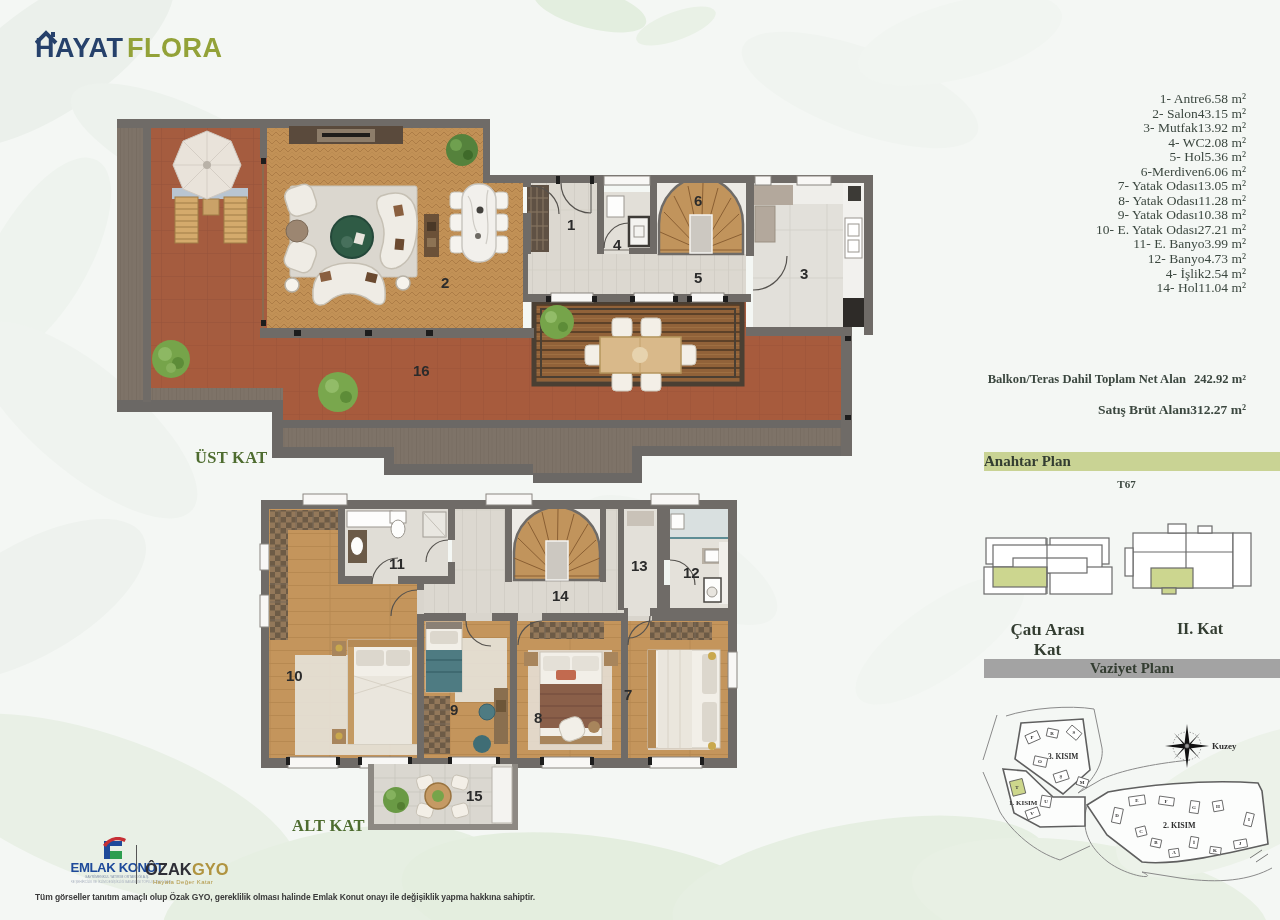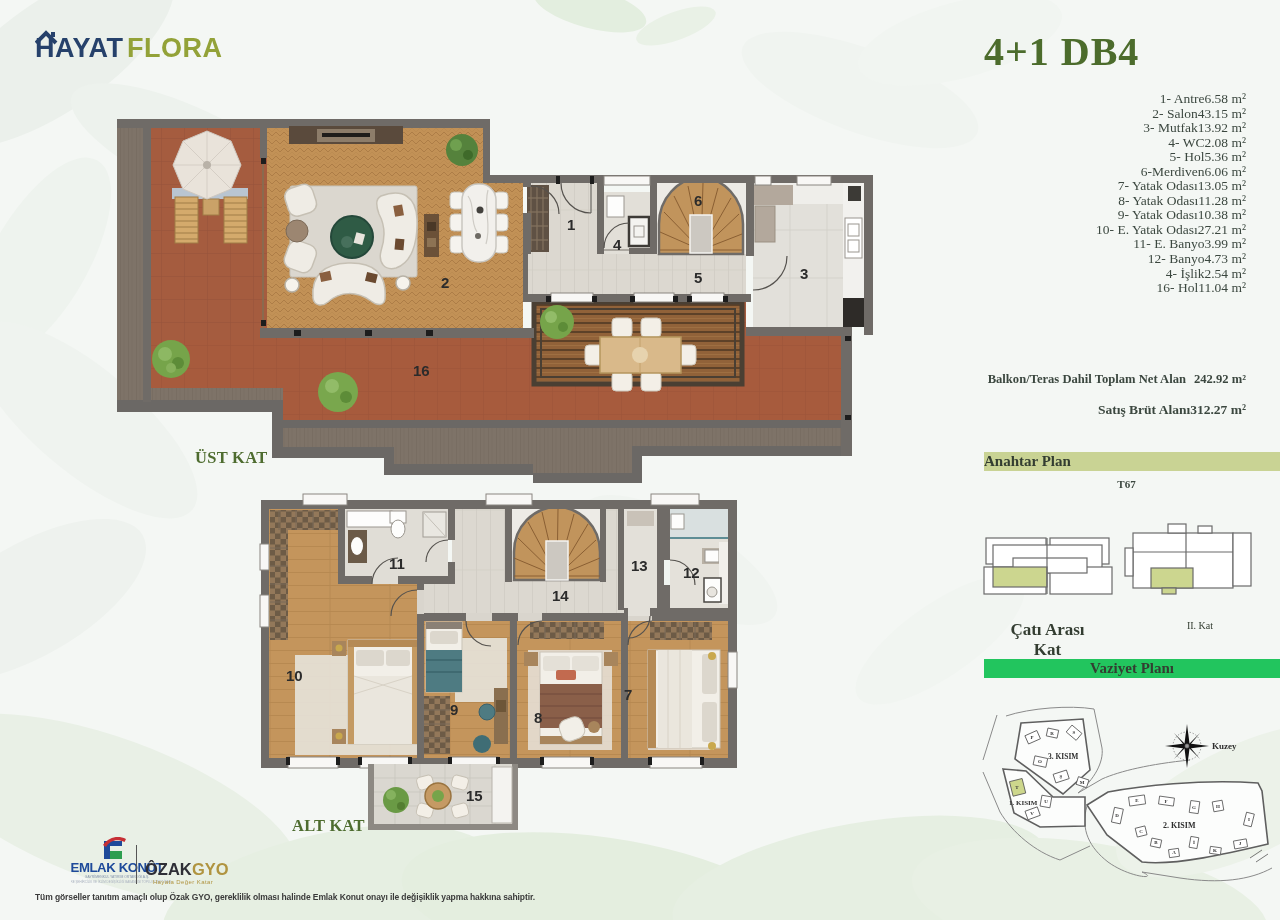--- a/index.html
+++ b/index.html
@@ -38,21 +38,20 @@
 
 <div class="abs" style="left:35px;top:30px;height:34px;">
   <svg width="230" height="36" viewBox="0 0 230 36">
     <text x="0" y="27" font-family="Liberation Sans,sans-serif" font-size="27" font-weight="bold" letter-spacing="0.5" fill="#26416b">HAYAT</text>
     <text x="92" y="27" font-family="Liberation Sans,sans-serif" font-size="27" font-weight="bold" letter-spacing="0.5" fill="#93a238">FLORA</text>
     <path d="M1 13 L11 3 L21 13" fill="none" stroke="#26416b" stroke-width="4"></path>
     <rect x="16" y="2" width="4" height="5" fill="#26416b"></rect>
   </svg>
 </div>
 
-<div class="abs serif" style="left:984px;top:28px;font-size:40px;font-weight:bold;color:#4c6c2c;letter-spacing:1px;">4+1 DB4</div>
 
 <div class="abs serif" style="left:984px;top:92px;width:262px;font-size:13.5px;color:#3b473f;line-height:14.55px;">
   <div class="row">
         <span>1- Antre</span>
         <span>6.58 m²</span>
       </div>
   <div class="row">
         <span>2- Salon</span>
         <span>43.15 m²</span>
       </div>
@@ -94,21 +93,21 @@
       </div>
   <div class="row">
         <span>12- Banyo</span>
         <span>4.73 m²</span>
       </div>
   <div class="row">
         <span>4- İşlik</span>
         <span>2.54 m²</span>
       </div>
   <div class="row">
-        <span>16- Hol</span>
+        <span>14- Hol</span>
         <span>11.04 m²</span>
       </div>
 </div>
 
 
 <div class="abs serif row" style="left:984px;top:372px;width:262px;font-size:12.6px;color:#3b473f;font-weight:bold;white-space:nowrap;">
       <span>Balkon/Teras Dahil Toplam  Net Alan</span>
       <span style="margin-left:8px">242.92 m²</span>
     </div>
 
@@ -116,23 +115,23 @@
       <span>Satış Brüt Alanı</span>
       <span>312.27 m²</span>
     </div>
 
 <div class="abs serif" style="left:984px;top:452px;width:296px;height:19px;background:#c9d394;font-size:15px;font-weight:bold;color:#333d31;line-height:19px;">Anahtar Plan</div>
 
 <div class="abs serif" style="left:1084px;top:478px;width:85px;text-align:center;font-size:11px;font-weight:bold;color:#3b473f;">T67</div>
 
 <div class="abs serif" style="left:1000px;top:620px;width:95px;text-align:center;font-size:17px;font-weight:bold;color:#333d31;">Çatı Arası Kat</div>
 
-<div class="abs serif" style="left:1160px;top:620px;width:80px;text-align:center;font-size:10px;font-weight:normal;color:#333d31;">II. Kat</div>
-
-<div class="abs serif" style="left:984px;top:659px;width:296px;height:19px;background:#22c55e;text-align:center;font-size:15px;font-weight:bold;color:#333d31;line-height:19px;">Vaziyet Planı</div>
+<div class="abs serif" style="left:1160px;top:620px;width:80px;text-align:center;font-size:16px;font-weight:bold;color:#333d31;">II. Kat</div>
+
+<div class="abs serif" style="left:984px;top:659px;width:296px;height:19px;background:#a3a3a3;text-align:center;font-size:15px;font-weight:bold;color:#333d31;line-height:19px;">Vaziyet Planı</div>
 
 <div class="abs serif" style="left:195px;top:448px;font-size:16.5px;font-weight:bold;color:#4e6c2f;letter-spacing:0.3px;">ÜST KAT</div>
 
 <div class="abs serif" style="left:292px;top:816px;font-size:16.5px;font-weight:bold;color:#4e6c2f;letter-spacing:0.3px;">ALT KAT</div>
 
 <svg id="plans" class="abs" style="left:0;top:0" width="1280" height="920" viewBox="0 0 1280 920">
 <defs>
   <pattern id="herr" width="16" height="8" patternUnits="userSpaceOnUse">
     <rect width="16" height="8" fill="#c29156"></rect>
     <path d="M0,8 L4,4 L8,8 L12,4 L16,8" fill="none" stroke="#aa7b45" stroke-width="0.9"></path>

